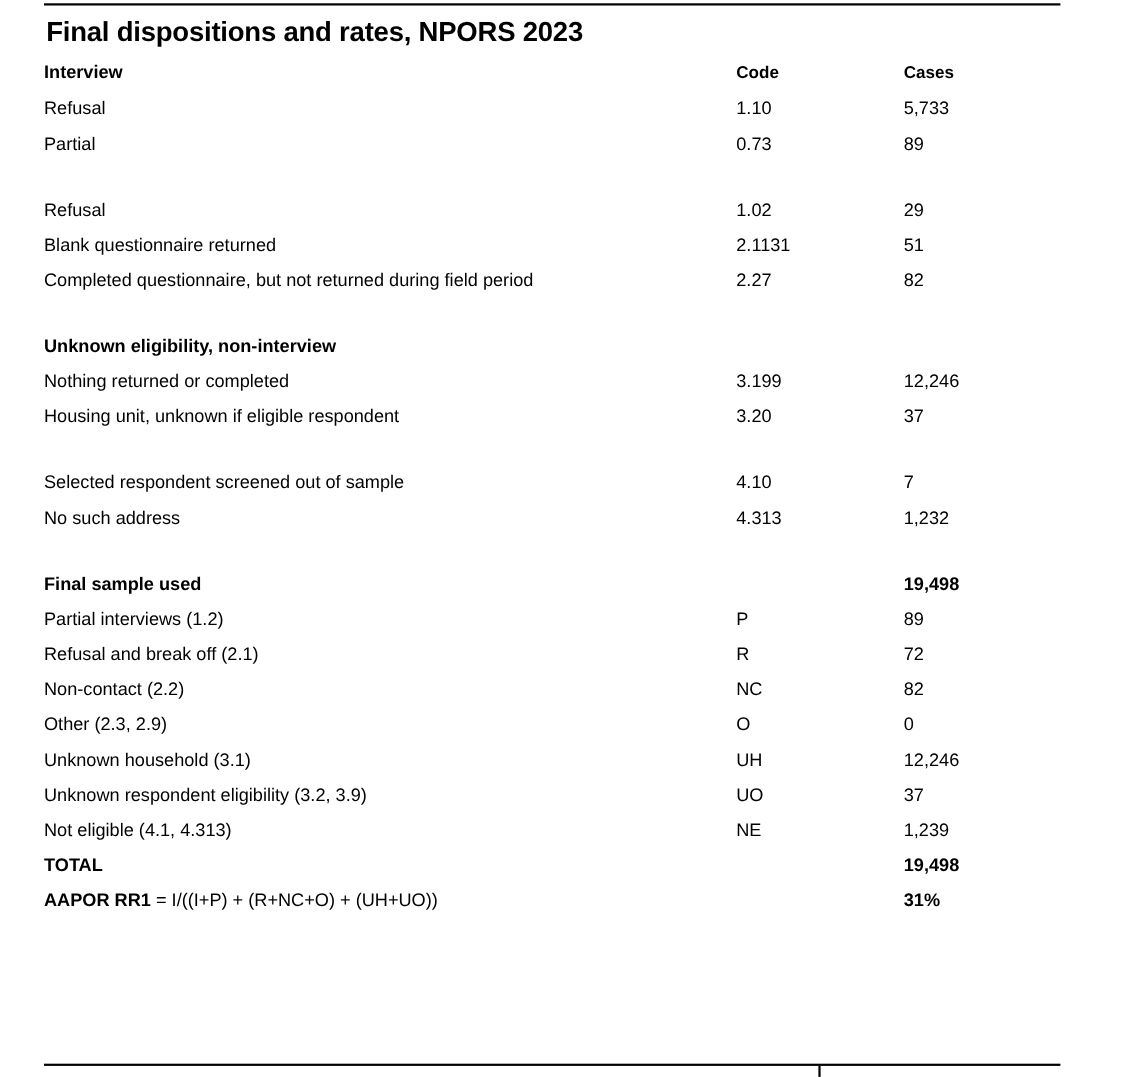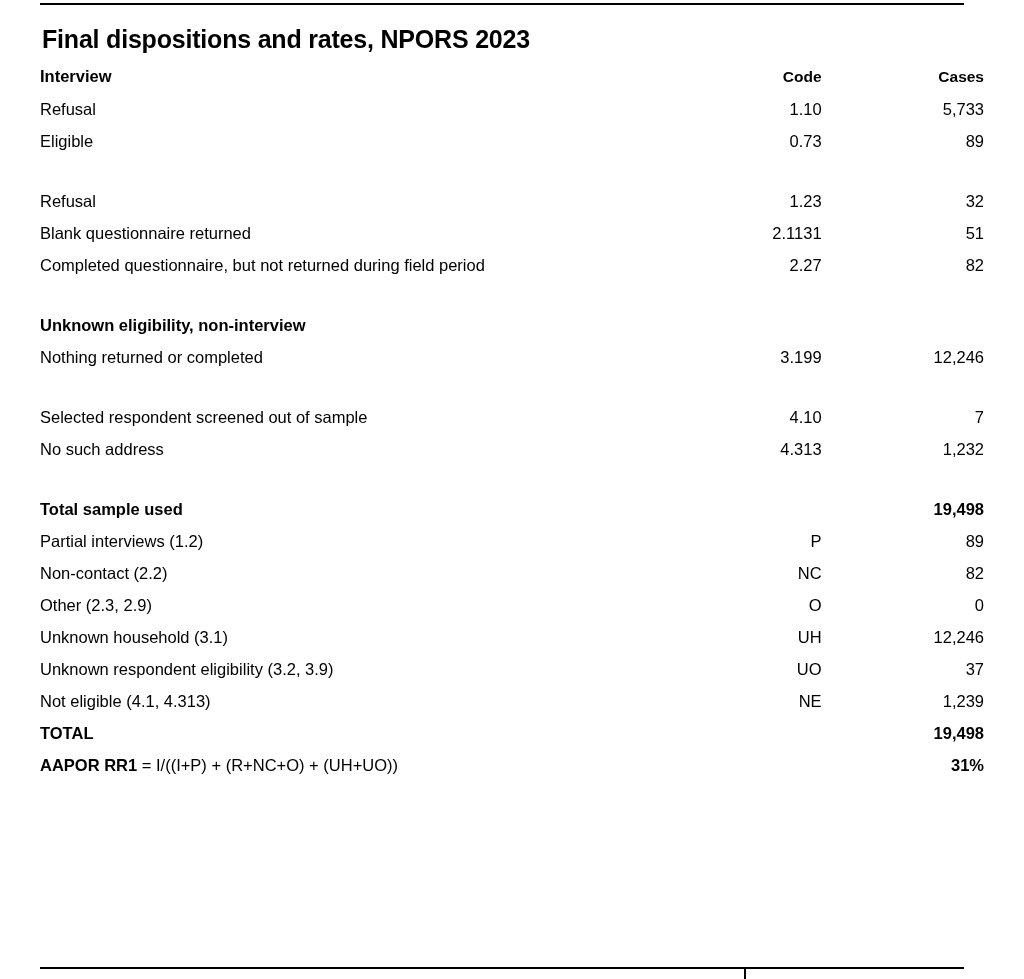--- a/index.html
+++ b/index.html
@@ -40,21 +40,21 @@
   .rule-bottom-tick {
     position: absolute;
     left: 744px;
     bottom: 0px;
     width: 2px;
     height: 10px;
     background: #000;
   }
   h1.title {
     margin: 0;
-    padding: 24px 0 6px 2px;
+    padding: 14px 0 6px 2px;
     font-size: 25px;
     font-weight: bold;
     letter-spacing: -0.2px;
     line-height: 1.2;
   }
   table.disp {
     width: 100%;
     border-collapse: collapse;
     table-layout: fixed;
   }
@@ -74,21 +74,21 @@
   tr.spacer td {
     height: 28px;
     line-height: 28px;
     font-size: 4px;
   }
   .label {
     padding-left: 2px;
     white-space: nowrap;
   }
   .code, .cases {
-    text-align: right;
+    text-align: left;
     white-space: nowrap;
   }
   .bold { font-weight: bold; }
   .hdr .code, .hdr .cases { font-weight: bold; font-size: 15.5px; }
   .hdr .label { font-weight: bold; margin-left: 18px; }
   .section .label { font-weight: bold; }
   .formula-sub {
     font-weight: normal;
     text-align: right;
   }
@@ -116,34 +116,34 @@
         <td class="cases">Cases</td>
       </tr>
 
       <tr class="row">
         <td class="label">Refusal</td>
         <td class="code">1.10</td>
         <td class="cases">5,733</td>
       </tr>
 
       <tr class="row">
-        <td class="label">Eligible</td>
+        <td class="label">Partial</td>
         <td class="code">0.73</td>
         <td class="cases">89</td>
       </tr>
 
       <tr class="spacer">
           <td colspan="3"></td>
         </tr>
 
 
       <tr class="row">
         <td class="label">Refusal</td>
-        <td class="code">1.23</td>
-        <td class="cases">32</td>
+        <td class="code">1.02</td>
+        <td class="cases">29</td>
       </tr>
 
       <tr class="row">
         <td class="label">Blank questionnaire returned</td>
         <td class="code">2.1131</td>
         <td class="cases">51</td>
       </tr>
 
       <tr class="row">
         <td class="label">Completed questionnaire, but not returned during field period</td>
@@ -160,20 +160,25 @@
         <td class="code"></td>
         <td class="cases"></td>
       </tr>
 
       <tr class="row">
         <td class="label">Nothing returned or completed</td>
         <td class="code">3.199</td>
         <td class="cases">12,246</td>
       </tr>
 
+      <tr class="row">
+        <td class="label">Housing unit, unknown if eligible respondent</td>
+        <td class="code">3.20</td>
+        <td class="cases">37</td>
+      </tr>
 
       <tr class="spacer">
           <td colspan="3"></td>
         </tr>
 
 
       <tr class="row">
         <td class="label">Selected respondent screened out of sample</td>
         <td class="code">4.10</td>
         <td class="cases">7</td>
@@ -183,32 +188,37 @@
         <td class="label">No such address</td>
         <td class="code">4.313</td>
         <td class="cases">1,232</td>
       </tr>
 
       <tr class="spacer">
           <td colspan="3"></td>
         </tr>
 
       <tr class="row">
-        <td class="label bold">Total sample used</td>
+        <td class="label bold">Final sample used</td>
         <td class="code bold"></td>
         <td class="cases bold">19,498</td>
       </tr>
 
 
       <tr class="row">
         <td class="label">Partial interviews (1.2)</td>
         <td class="code">P</td>
         <td class="cases">89</td>
       </tr>
 
+      <tr class="row">
+        <td class="label">Refusal and break off (2.1)</td>
+        <td class="code">R</td>
+        <td class="cases">72</td>
+      </tr>
 
       <tr class="row">
         <td class="label">Non-contact (2.2)</td>
         <td class="code">NC</td>
         <td class="cases">82</td>
       </tr>
 
       <tr class="row">
         <td class="label">Other (2.3, 2.9)</td>
         <td class="code">O</td>

